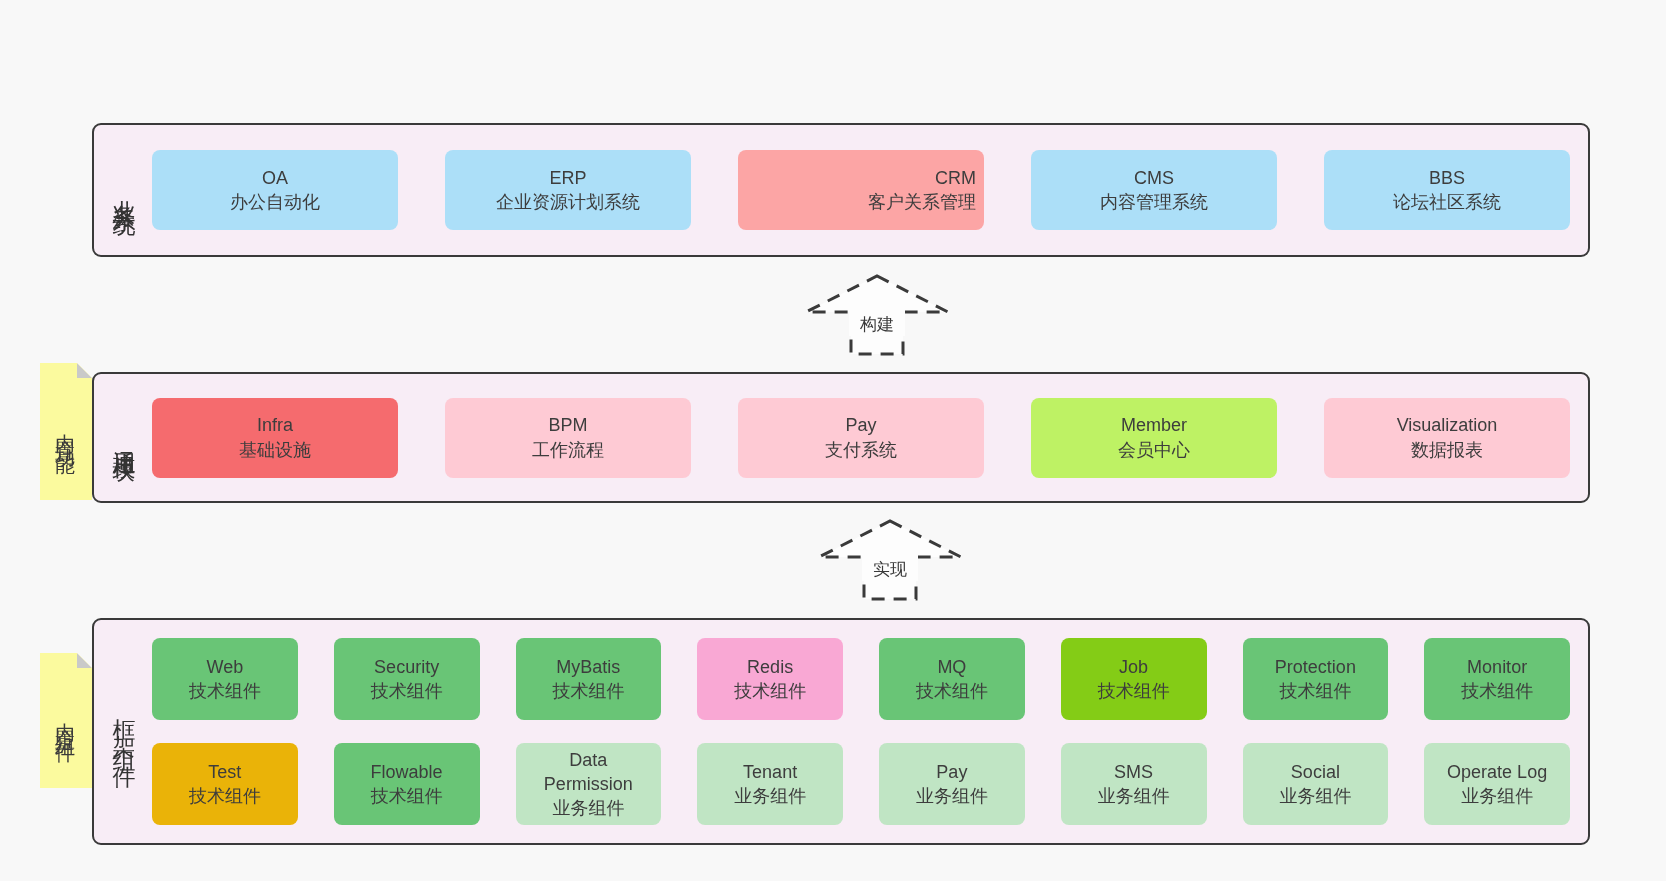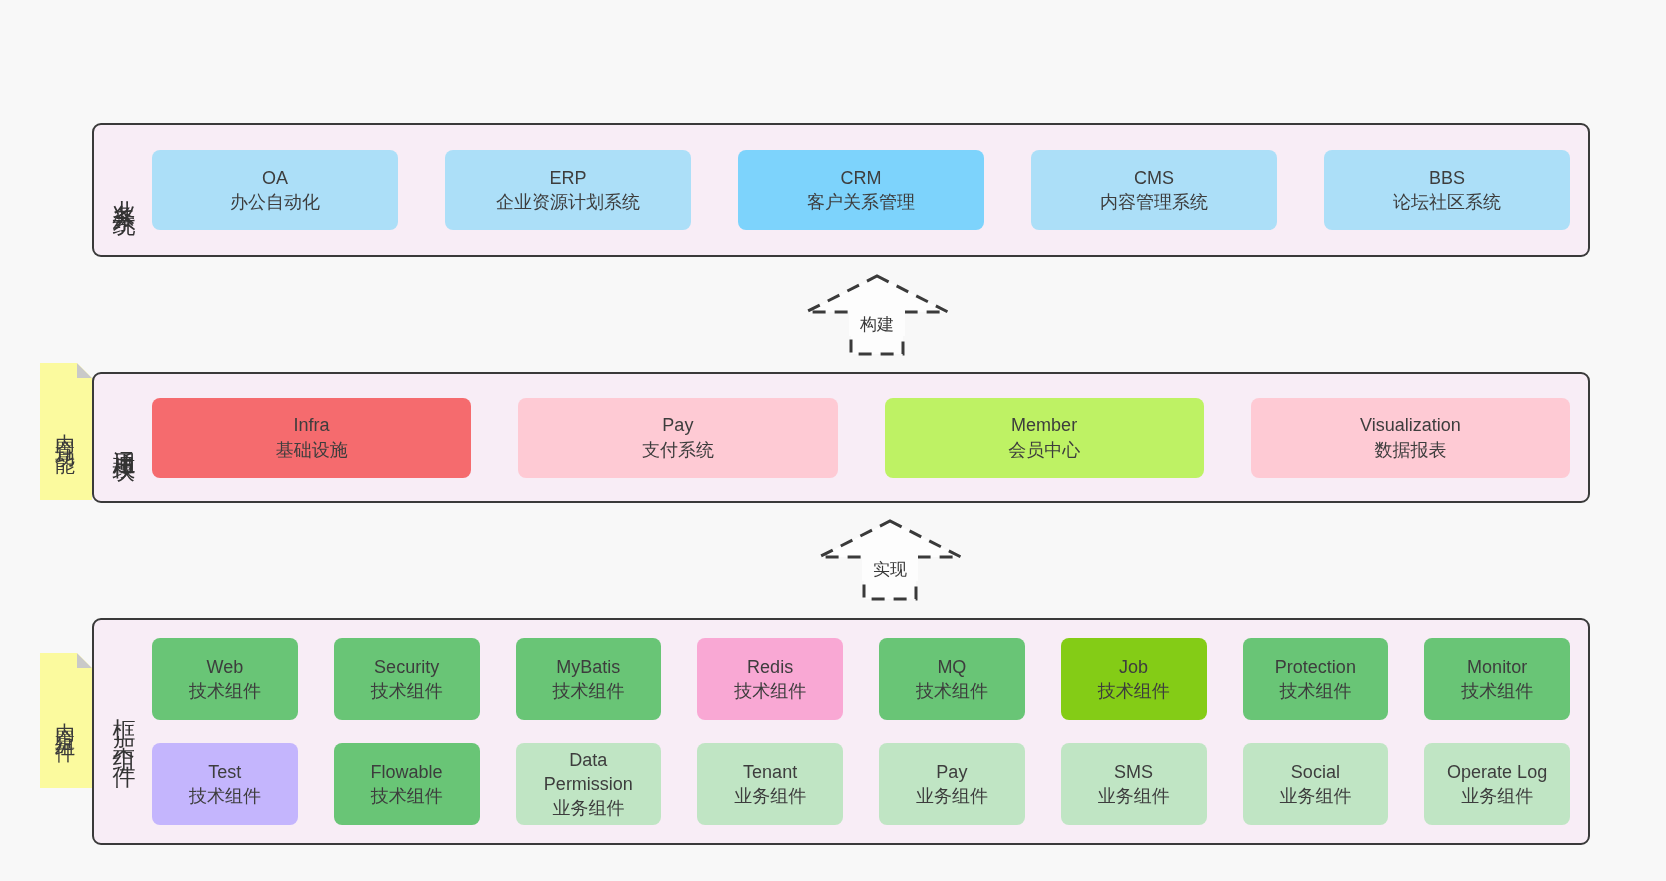--- a/index.html
+++ b/index.html
@@ -78,21 +78,21 @@
     <div class="content">
         <div class="row cols-6">
           <div class="box" style="background: rgb(172, 223, 248);">
             <div class="box-name">OA</div>
             <div class="box-sub">办公自动化</div>
           </div>
           <div class="box" style="background: rgb(172, 223, 248); padding-left: 8px;">
             <div class="box-name">ERP</div>
             <div class="box-sub">企业资源计划系统</div>
           </div>
-          <div class="box" style="background: #7dd3fc;">
+          <div class="box" style="background: #fca5a5; align-items: flex-end;">
             <div class="box-name">CRM</div>
             <div class="box-sub">客户关系管理</div>
           </div>
           <div class="box" style="background: rgb(172, 223, 248);">
             <div class="box-name">CMS</div>
             <div class="box-sub">内容管理系统</div>
           </div>
           <div class="box" style="background: rgb(172, 223, 248);">
             <div class="box-name">BBS</div>
             <div class="box-sub">论坛社区系统</div>
@@ -113,20 +113,24 @@
   </div>
   <div class="layer" id="layer-1">
     <div class="layer-title">通用模块</div>
     <div class="content">
         <div class="row cols-6">
           <div class="box" style="background: rgb(245, 107, 110);">
             <div class="box-name">Infra</div>
             <div class="box-sub">基础设施</div>
           </div>
           <div class="box" style="background: rgb(254, 202, 212);">
+            <div class="box-name">BPM</div>
+            <div class="box-sub">工作流程</div>
+          </div>
+          <div class="box" style="background: rgb(254, 202, 212);">
             <div class="box-name">Pay</div>
             <div class="box-sub">支付系统</div>
           </div>
           <div class="box" style="background: #bef264;">
             <div class="box-name">Member</div>
             <div class="box-sub">会员中心</div>
           </div>
           <div class="box" style="background: rgb(254, 202, 212);">
             <div class="box-name">Visualization</div>
             <div class="box-sub">数据报表</div>
@@ -176,21 +180,21 @@
           <div class="box" style="background: rgb(105, 197, 118);">
             <div class="box-name">Protection</div>
             <div class="box-sub">技术组件</div>
           </div>
           <div class="box" style="background: rgb(105, 197, 118);">
             <div class="box-name">Monitor</div>
             <div class="box-sub">技术组件</div>
           </div>
         </div>
         <div class="row cols-8">
-          <div class="box" style="background: #c4b5fd; align-items: center;">
+          <div class="box" style="background: #eab308; align-items: center;">
             <div class="box-name">Test</div>
             <div class="box-sub">技术组件</div>
           </div>
           <div class="box" style="background: rgb(105, 197, 118);">
             <div class="box-name">Flowable</div>
             <div class="box-sub">技术组件</div>
           </div>
           <div class="box" style="background: rgb(192, 229, 196);">
             <div class="box-name">Data Permission</div>
             <div class="box-sub">业务组件</div>

